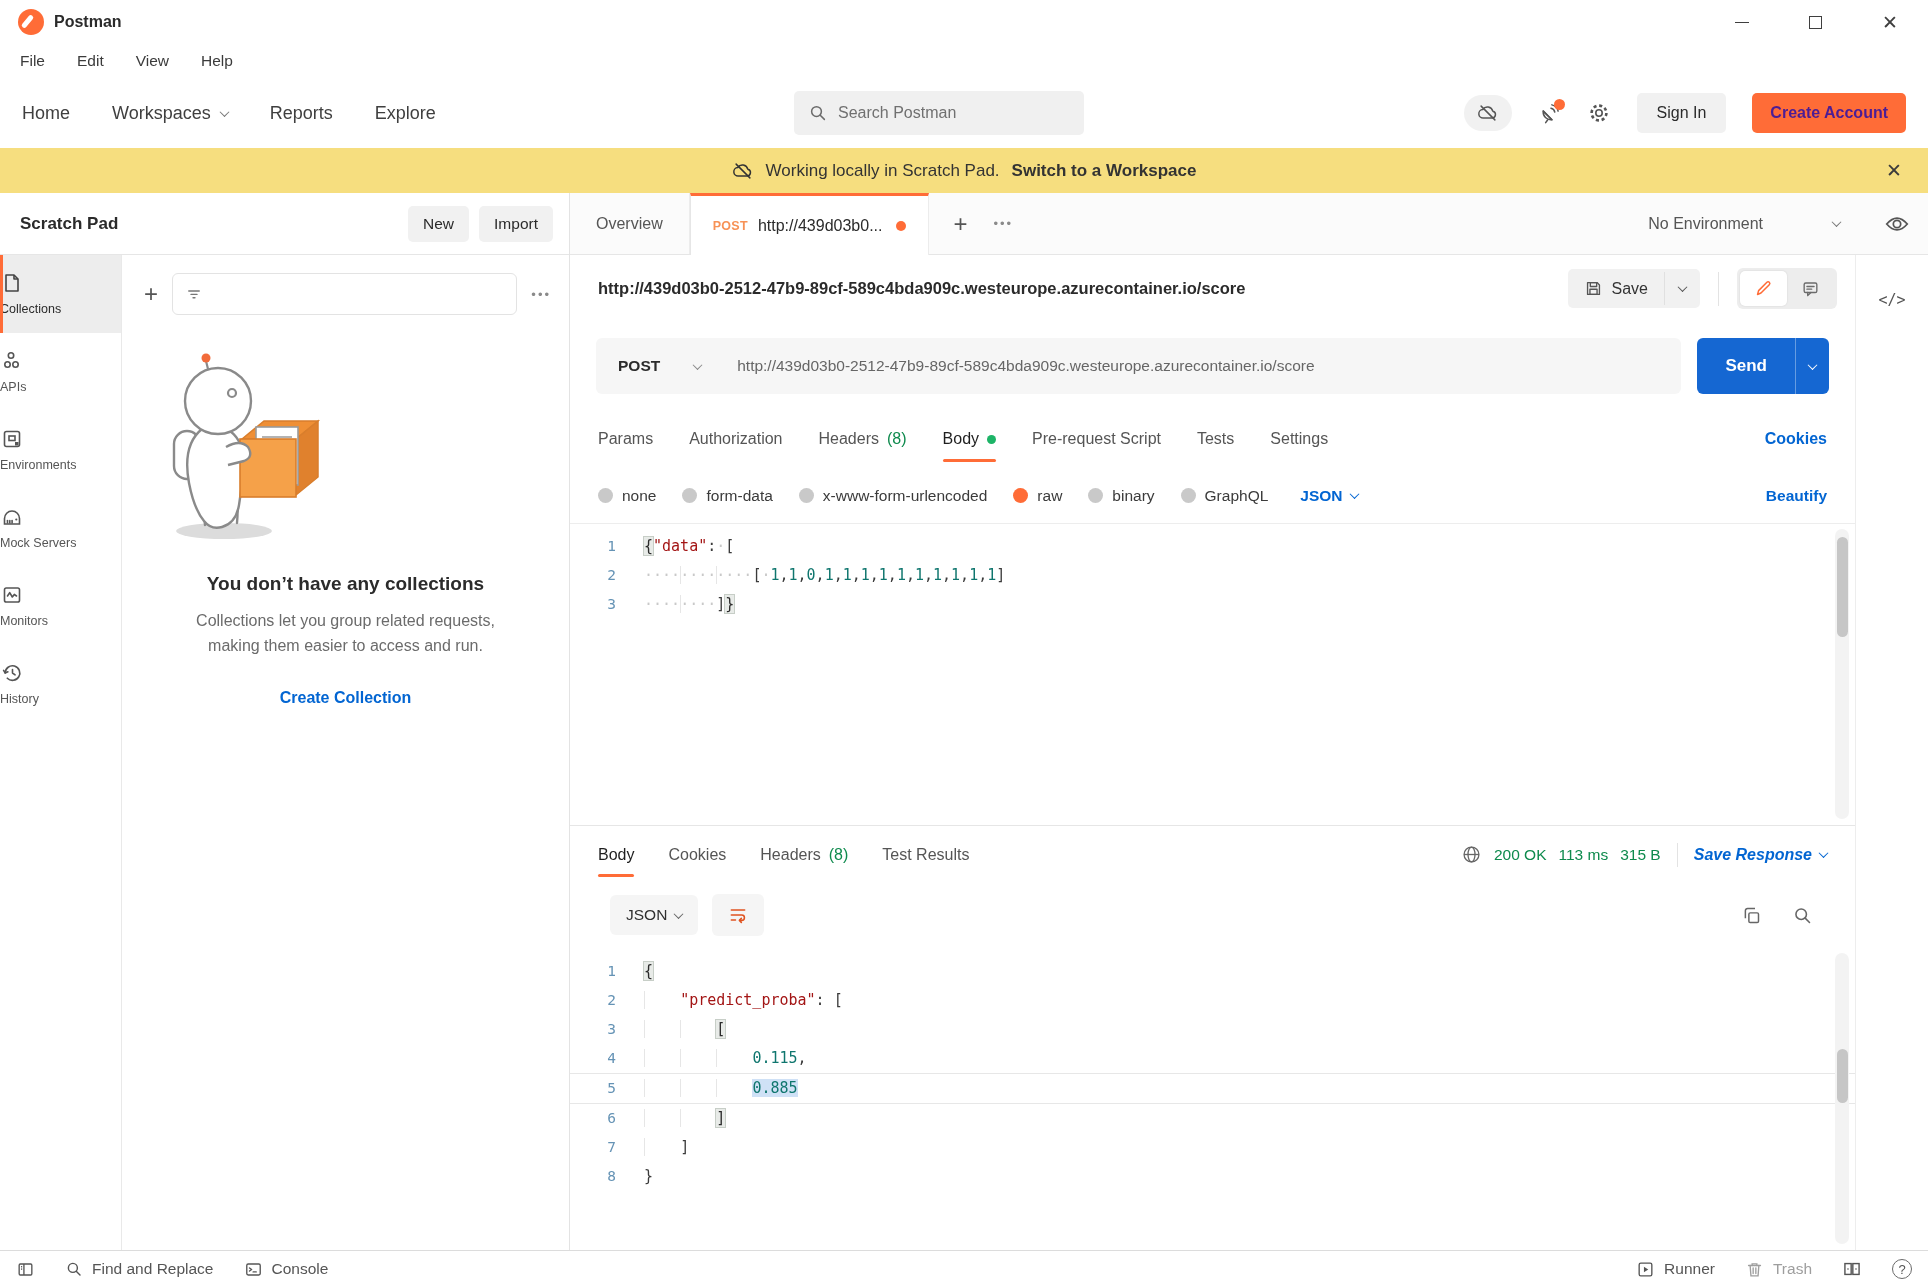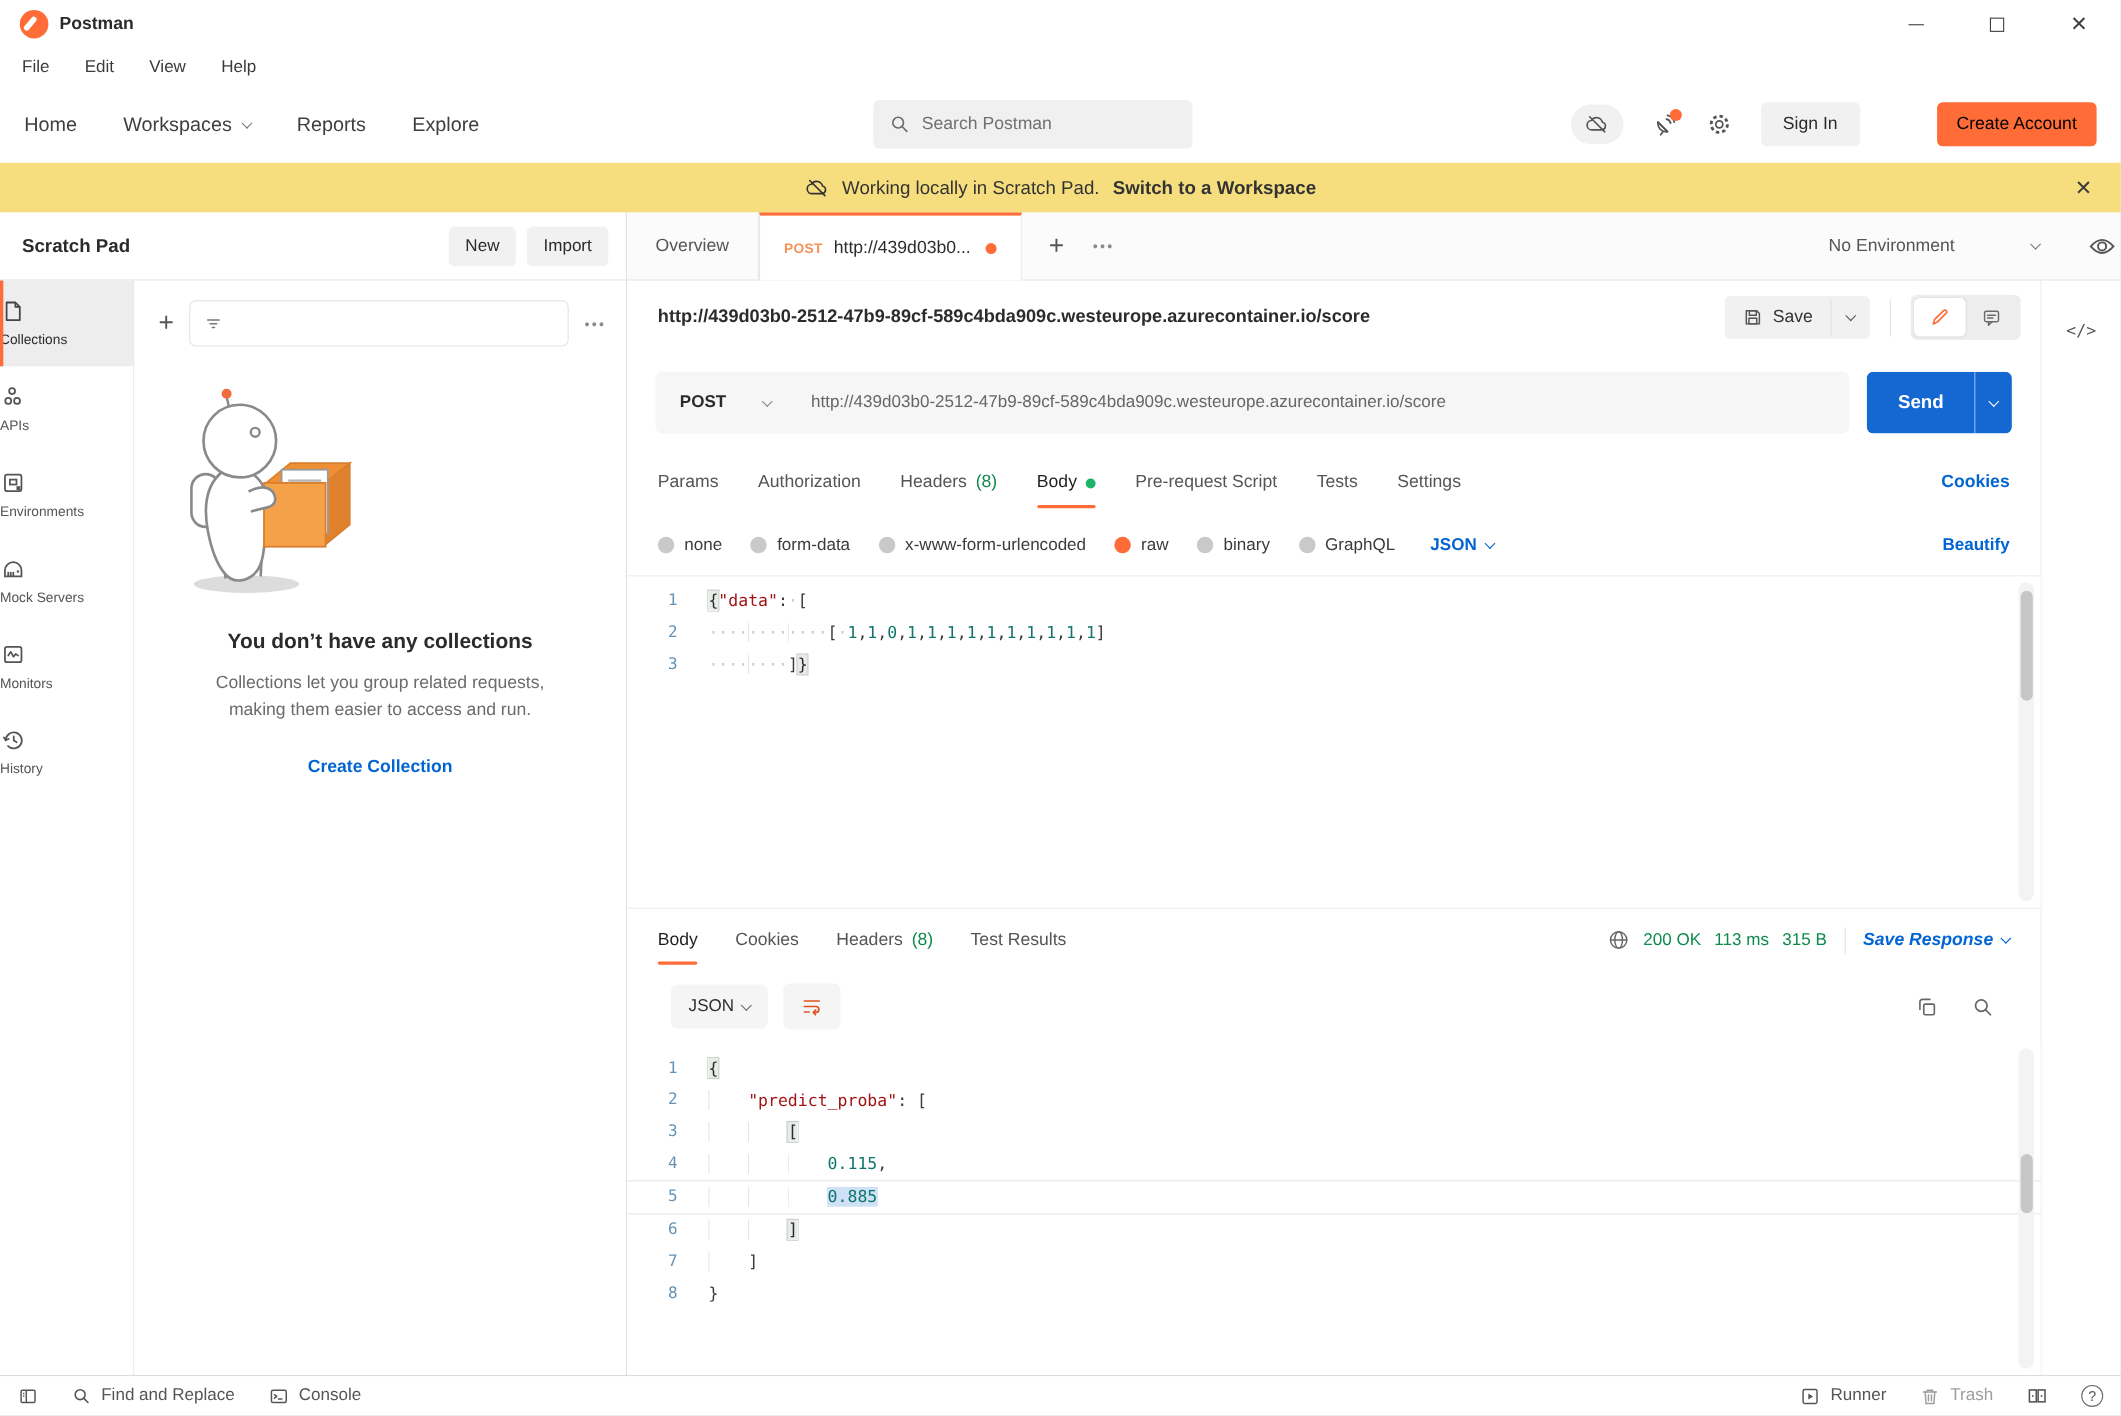--- a/index.html
+++ b/index.html
@@ -31,21 +31,21 @@
   .navbar { height:70px; display:flex; align-items:center; padding:0 22px; position:relative; }
   .nav-left { display:flex; align-items:center; gap:42px; font-size:18px; color:#3f3f3f; }
   .nav-item { display:flex; align-items:center; cursor:default; }
   .nav-item .chev { color:#777; margin-left:10px; }
   .search-box { position:absolute; left:794px; top:13px; width:290px; height:44px; background:#f0f0f0; border-radius:5px; display:flex; align-items:center; gap:11px; padding:0 15px; color:#707070; font-size:16px; }
   .nav-right { margin-left:auto; display:flex; align-items:center; gap:26px; }
   .pill-icon { width:48px; height:36px; background:#f1f1f1; border-radius:18px; display:flex; align-items:center; justify-content:center; }
   .sat-wrap { position:relative; }
   .sat-dot { position:absolute; top:-3px; right:-4px; width:11px; height:11px; border-radius:50%; background:#ff6c37; }
   .btn-gray { background:#f1f1f1; border:none; border-radius:5px; padding:11px 20px; font-size:16px; color:#2b2b2b; font-family:inherit; }
-  .btn-orange { background:#ff6c37; border:none; border-radius:5px; padding:11px 18px; font-size:16px; color:#000000; font-weight:400; font-family:inherit;margin-left:44px; }
+  .btn-orange { background:#ff6c37; border:none; border-radius:5px; padding:11px 18px; font-size:16px; color:#4c1d95; font-weight:700; font-family:inherit; }
 
   
   .banner { height:45px; background:#f6de7f; display:flex; align-items:center; justify-content:center; gap:12px; font-size:17px; color:#333; position:relative; }
   .banner b { font-weight:700; }
   .banner-close { position:absolute; right:26px; font-size:19px; color:#3b3b3b; }
 
   
   .workspace { display:flex; height:1057px; }
 
   .sidebar { width:570px; border-right:1px solid #e3e3e3; display:flex; flex-direction:column; }
@@ -69,21 +69,21 @@
 
   .main { flex:1; display:flex; flex-direction:column; min-width:0; }
   
   .tabstrip { height:62px; background:#fbfbfb; border-bottom:1px solid #e6e6e6; display:flex; align-items:stretch; }
   .tab { display:flex; align-items:center; padding:0 26px; font-size:16px; color:#555; border-right:1px solid #ececec; }
   .tab.request { background:#fff; border-top:3px solid #ff6c37; color:#2b2b2b; margin-bottom:-1px; border-left:1px solid #e6e6e6; padding:0 22px; gap:10px; }
   .tab-method { color:#f79256; font-size:12.5px; font-weight:700; letter-spacing:.3px; }
   .unsaved-dot { width:10px; height:10px; border-radius:50%; background:#ff6c37; margin-left:4px; }
   .tab-actions { display:flex; align-items:center; gap:26px; padding:0 24px; color:#6b6b6b; }
   .plus-btn { font-size:24px; font-weight:300; color:#555; }
-  .env-area { margin-left:auto; display:flex; align-items:center; gap:44px; padding-right:4px; color:#555; font-size:16px; }
+  .env-area { margin-left:auto; display:flex; align-items:center; gap:44px; padding-right:18px; color:#555; font-size:16px; }
   .env-select { display:flex; align-items:center; }
   .env-select .chev { margin-left:70px; color:#777; }
 
   .main-body { flex:1; display:flex; min-height:0; }
   .main-content { width:1285px; display:flex; flex-direction:column; }
   .right-rail { flex:1; border-left:1px solid #ededed; display:flex; justify-content:center; padding-top:36px; color:#555; }
   .code-glyph { font-family:"DejaVu Sans Mono", monospace; font-size:15px; color:#555; }
 
   
   .req-title-row { height:67px; display:flex; align-items:center; padding:0 18px 0 28px; }

